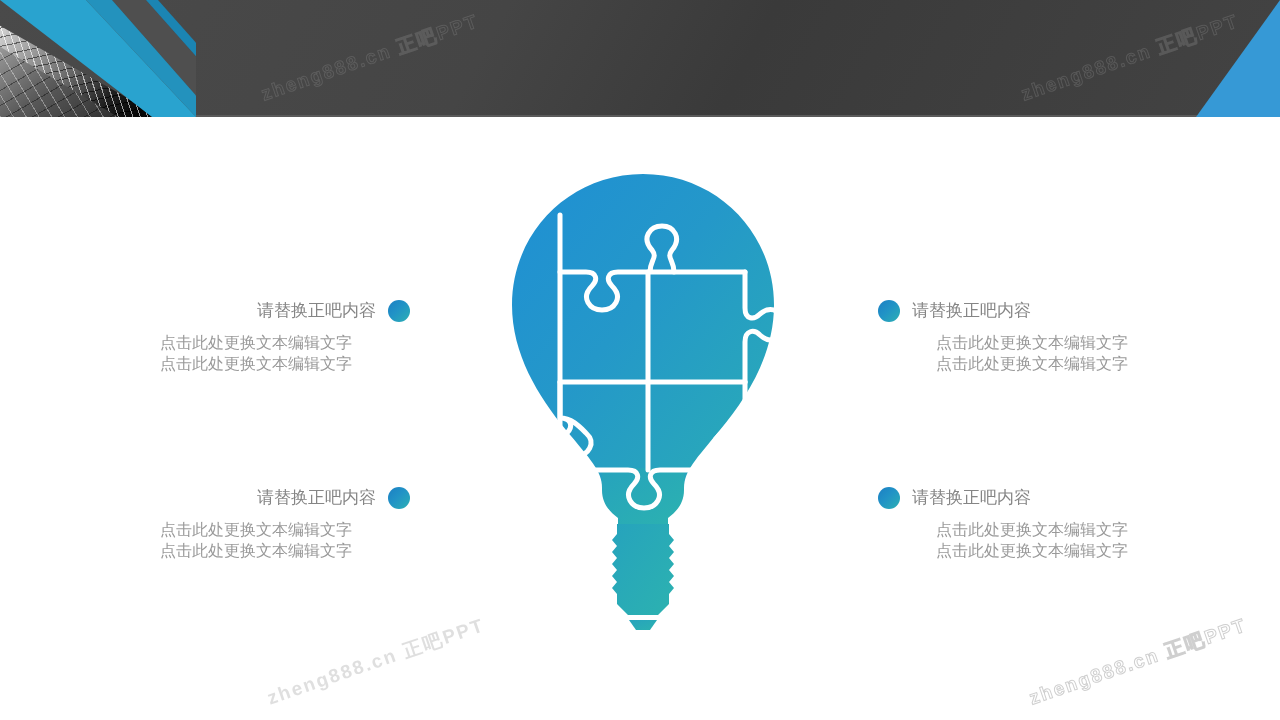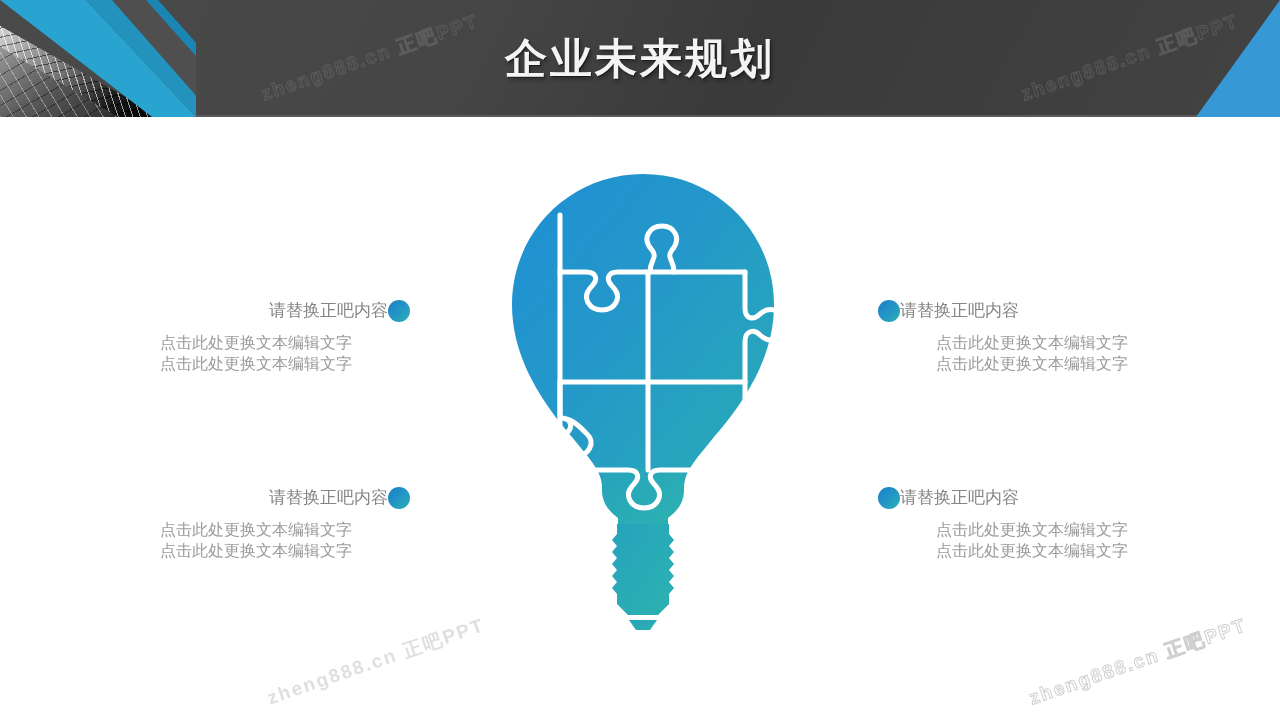--- a/index.html
+++ b/index.html
@@ -70,21 +70,21 @@
   }
 
   
   .bulb-wrap{
     position:absolute;left:498px;top:168px;width:290px;height:480px;z-index:2;
   }
 
   
   .blk{position:absolute;z-index:3;}
   .blk .head{
-    display:flex;align-items:center;gap:0;
+    display:flex;align-items:center;gap:12px;
     color:#858585;font-size:17px;line-height:22px;white-space:nowrap;
   }
   .blk.left .head{justify-content:flex-end;}
   .blk.right .head{justify-content:flex-start;}
   .dot{
     width:22px;height:22px;border-radius:50%;flex:0 0 22px;
     background:linear-gradient(135deg,#1b7fc4 0%,#2193c6 45%,#2cb0b4 100%);
   }
   .blk .body{margin-top:10px;color:#9a9a9a;font-size:16px;line-height:21px;white-space:nowrap;}
   .blk.left  .body{text-align:left;}
@@ -128,21 +128,20 @@
     <div class="photo"></div>
     <div class="photo2"></div>
     <div class="stripe s3"></div>
     <div class="stripe s4"></div>
     <div class="stripe s2"></div>
     <div class="stripe s1"></div>
   </div>
 
   <div class="tr-wedge"></div>
 
-  <div class="title">企业未来规划</div>
 
   <div class="bulb-wrap">
     <svg width="290" height="480" viewBox="0 0 290 480">
       <defs>
         <linearGradient id="bulbGrad" x1="0" y1="0" x2="1" y2="1">
           <stop offset="0%" stop-color="#1f8fd4"></stop>
           <stop offset="45%" stop-color="#2498c9"></stop>
           <stop offset="100%" stop-color="#2aadb5"></stop>
         </linearGradient>
         <linearGradient id="baseGrad" x1="0" y1="0" x2="1" y2="1">

